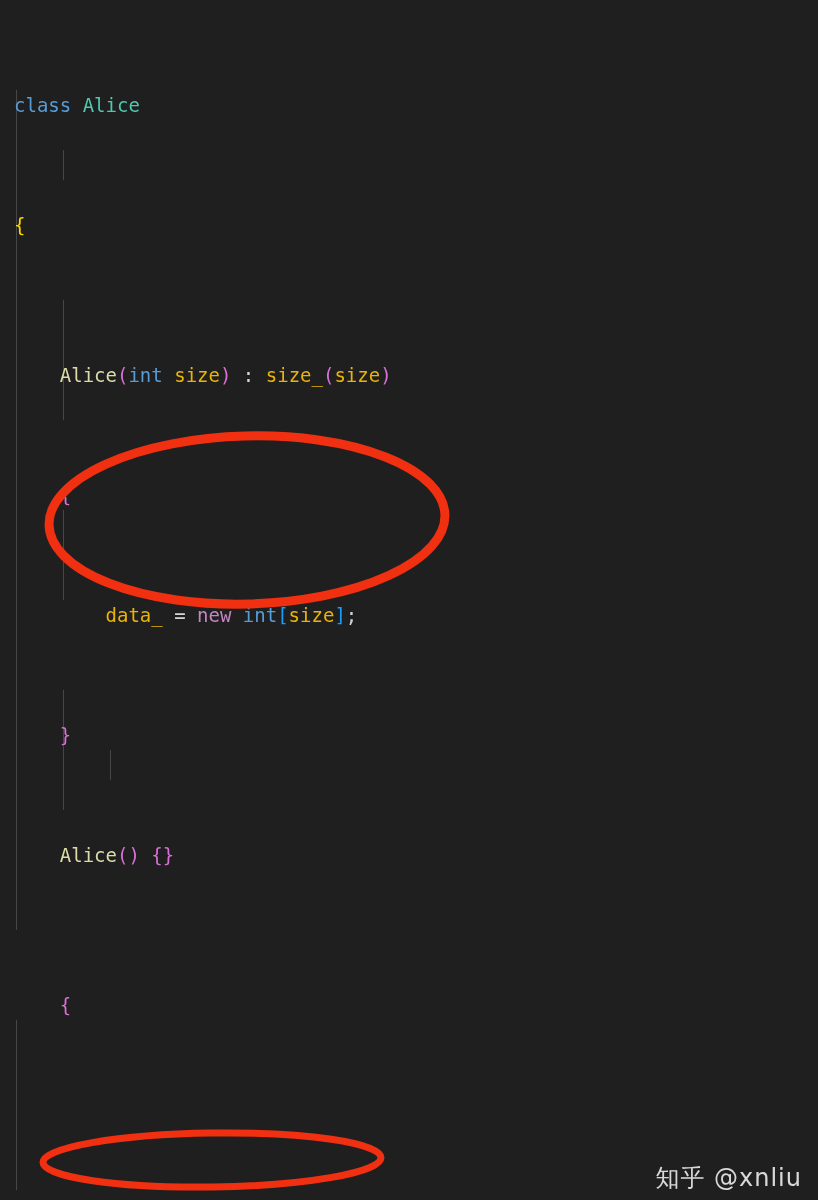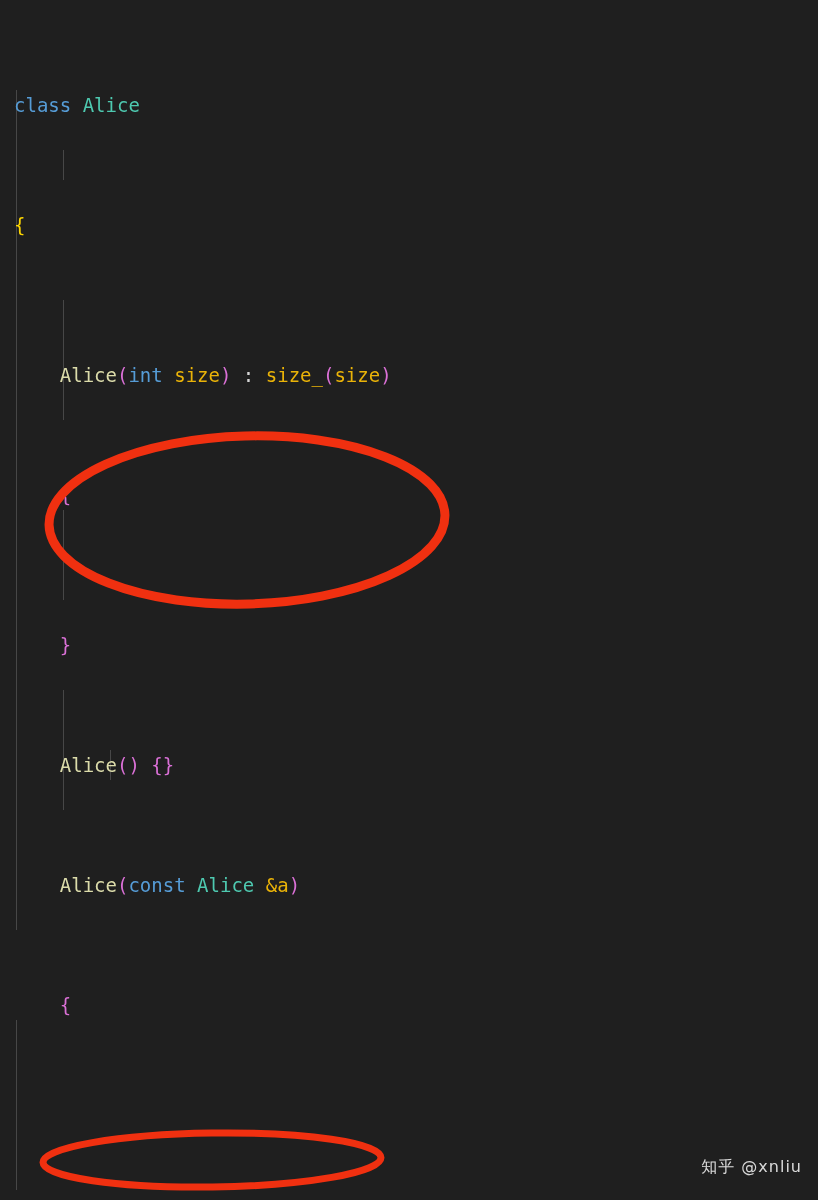--- a/index.html
+++ b/index.html
@@ -65,24 +65,24 @@
     position: absolute;
     left: 0; top: 0;
     width: 818px; height: 1200px;
     pointer-events: none;
   }
 
   
   .watermark {
     position: absolute;
     right: 16px;
-    bottom: 22px;
+    bottom: 6px;
     color: #e8e8e8;
     font-family: "DejaVu Sans", sans-serif;
-    font-size: 16px;
+    font-size: 24px;
     letter-spacing: 1px;
     opacity: 0.92;
     white-space: nowrap;
   }
 </style>
 </head>
 <body>
 
 <div id="editor">
 
@@ -98,26 +98,26 @@
 
     <div class="line"><span class="kw">class</span><span class="plain"> </span><span class="type">Alice</span></div>
 
     <div class="line"><span class="b1">{</span></div>
 
 
     <div class="line">    <span class="fn">Alice</span><span class="b2">(</span><span class="kw">int</span> <span class="var">size</span><span class="b2">)</span><span class="plain"> : </span><span class="var">size_</span><span class="b2">(</span><span class="var">size</span><span class="b2">)</span></div>
 
     <div class="line">    <span class="b2">{</span></div>
 
+    <div class="line">        <span class="var">data_</span><span class="plain"> = </span><span class="kwp">new</span> <span class="kw">int</span><span class="b3">[</span><span class="var">size</span><span class="b3">]</span><span class="plain">;</span></div>
 
     <div class="line">    <span class="b2">}</span></div>
 
     <div class="line">    <span class="fn">Alice</span><span class="b2">()</span> <span class="b2">{}</span></div>
 
-    <div class="line">    <span class="fn">Alice</span><span class="b2">(</span><span class="kw">const</span> <span class="type">Alice</span> <span class="var">&amp;a</span><span class="b2">)</span></div>
 
     <div class="line">    <span class="b2">{</span></div>
 
     
 
     
 
     
 
     

